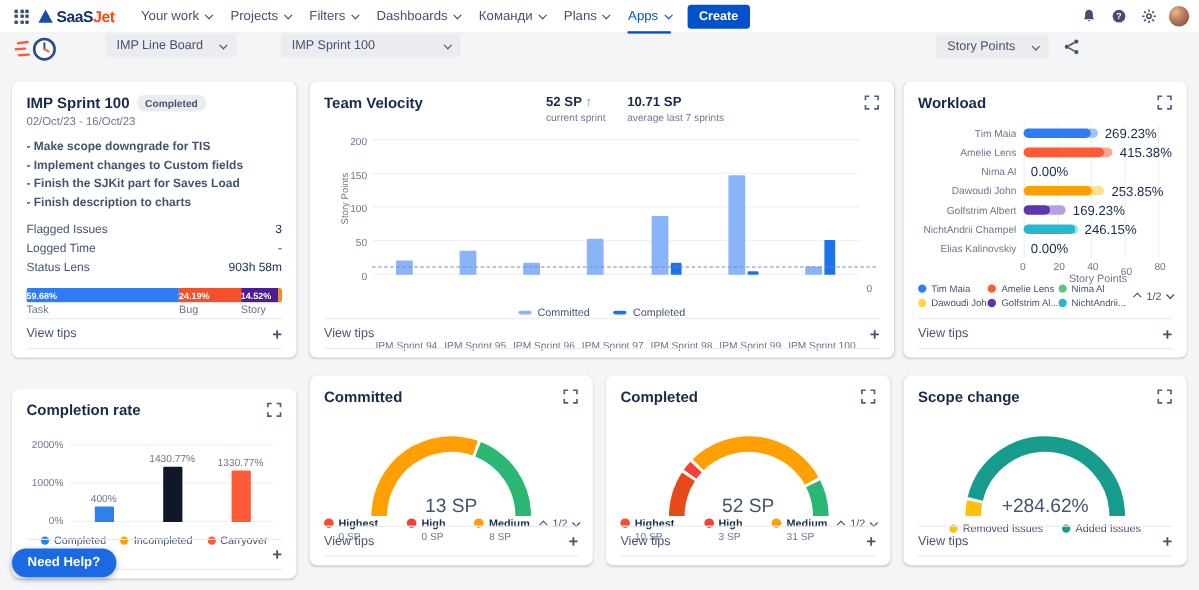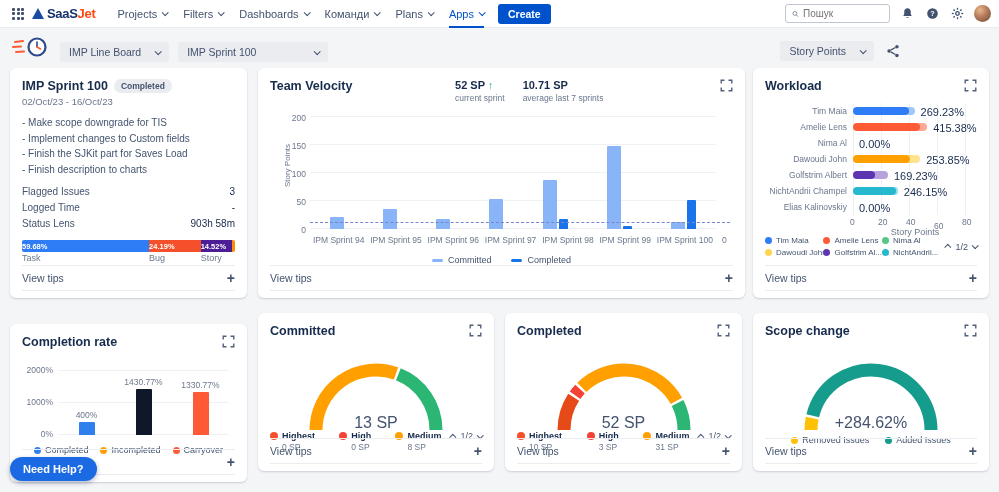--- a/index.html
+++ b/index.html
@@ -21,40 +21,40 @@
   .chev { width:5px; height:5px; border-right:1.4px solid currentColor; border-bottom:1.4px solid currentColor; transform:rotate(45deg) translateY(-1px); display:inline-block; margin-left:5px; }
   .chev.up { transform:rotate(-135deg) translateY(-1px); }
   .create-btn { background:#0052CC; color:#fff; font-size:10.5px; font-weight:bold; border:none; border-radius:3px; padding:4px 10px; margin-left:6px; cursor:pointer; }
   .hdr-right { margin-left:auto; display:flex; align-items:center; gap:9px; }
   .search-box { display:flex; align-items:center; border:1px solid #C1C7D0; border-radius:3px; height:19px; width:105px; padding:0 6px; background:#fff; }
   .search-box input { border:none; outline:none; font-size:10px; width:80px; color:#42526E; background:transparent; font-family:inherit; }
   .hicon { width:16px; height:16px; display:flex; align-items:center; justify-content:center; cursor:pointer; }
   .avatar { width:17px; height:17px; border-radius:50%; background:radial-gradient(circle at 35% 30%, #e8b98a 0%, #b3795a 45%, #6c4a35 100%); cursor:pointer; }
 
   
-  .tbar { position:absolute; left:0; top:28px; width:916px; height:34px; display:flex; align-items:flex-end; padding:0 12px; }
+  .tbar { position:absolute; left:0; top:28px; width:916px; height:34px; display:flex; align-items:flex-start; padding:0 12px;gap:28px; }
   .pill-select { background:#EBECF0; border-radius:3px; height:20px; display:flex; align-items:center; font-size:10.5px; color:#42526E; padding:0 9px; margin-right:9px; cursor:pointer; white-space:nowrap; }
   .pill-select .chev { margin-left:14px; }
   .tbar-right { margin-left:auto; display:flex; align-items:center; gap:8px; }
 
   
   .card { position:absolute; background:#fff; border-radius:6px; box-shadow:0 1px 2px rgba(9,30,66,.18); padding:11px 12px; }
   .card-title-row { display:flex; align-items:flex-start; }
   .card-title { font-size:12.5px; font-weight:bold; color:#172B4D; }
   .expand-btn { margin-left:auto; cursor:pointer; display:flex; }
   .footer { position:absolute; left:12px; right:12px; bottom:7px; border-top:1px solid #EBECF0; border-bottom:1px solid #EBECF0; height:26px; display:flex; align-items:center; cursor:pointer; }
   .footer .vt { font-size:10.5px; color:#44546F; }
   .footer .plus { margin-left:auto; font-size:14px; color:#44546F; font-weight:bold; }
 
   
   #card-sprint { left:10px; top:68px; width:237px; height:230px; }
   .badge { background:#EBECF0; color:#44546F; font-size:8.5px; border-radius:8px; padding:2px 7px; margin-left:6px; font-weight:bold; }
   .dates { font-size:9.5px; color:#6B778C; margin-top:3px; }
   .goals { margin-top:8px; }
-  .goal-line { font-size:10px; color:#44546F; line-height:15.5px; }
+  .goal-line { font-size:10px; color:#44546F; line-height:15.5px;font-weight:bold; }
   .stats { margin-top:7px; }
   .stat-row { display:flex; font-size:10px; color:#44546F; line-height:16px; }
   .stat-row .sv { margin-left:auto; color:#172B4D; }
   .itbar { display:flex; height:12px; border-radius:2px; overflow:hidden; margin-top:8px; }
   .itbar .seg { height:100%; display:flex; align-items:center; justify-content:flex-start; }
   .itbar .seg span { color:#fff; font-size:7.5px; font-weight:bold; }
   .itlabels { display:flex; margin-top:1px; }
   .itlabels span { font-size:9px; color:#6B778C; overflow:hidden; }
 
   
@@ -65,21 +65,21 @@
   .tv-stat .s { font-size:8.5px; color:#6B778C; margin-top:2px; white-space:nowrap; }
   .tv-plotwrap { position:relative; height:148px; margin-top:10px; }
   .tv-ylabel { position:absolute; left:-4px; top:48px; transform:rotate(-90deg); transform-origin:center; font-size:8px; color:#6B778C; }
   .tv-plot { position:absolute; left:40px; top:4px; width:406px; height:112px; }
   .gridline-h { position:absolute; left:0; right:0; height:1px; background:#F0F1F3; }
   .tv-ytick { position:absolute; font-size:8.5px; color:#6B778C; width:24px; text-align:right; left:12px; }
   .tv-bars { position:absolute; inset:0; display:flex; justify-content:space-around; align-items:flex-end; }
   .tv-group { display:flex; align-items:flex-end; gap:2px; height:100%; }
   .tv-avg { position:absolute; left:0; right:-14px; border-top:1.6px dashed #7986CB; }
   .tv-xlabels { position:absolute; left:40px; top:122px; width:406px; display:flex; justify-content:space-around; }
-  .tv-xlabels span { font-size:8.5px; color:#6B778C; white-space:nowrap; }
+  .tv-xlabels span { font-size:8.5px; color:#6B778C; white-space:nowrap;margin-top:48px; }
   .tv-zero { position:absolute; left:452px; top:122px; font-size:8.5px; color:#6B778C; }
   .tv-legend { position:absolute; left:0; right:0; top:142px; display:flex; justify-content:center; gap:20px; }
   .tv-leg-item { display:flex; align-items:center; gap:5px; font-size:9px; color:#44546F; cursor:pointer; }
   .tv-leg-item i { width:11px; height:3px; border-radius:2px; display:inline-block; }
 
   
   #card-workload { left:753px; top:68px; width:236px; height:230px; }
   .wl-chart { position:relative; margin-top:10px; height:128px; }
   .wl-row { position:absolute; left:0; right:0; height:16px; display:flex; align-items:center; }
   .wl-name { width:88px; text-align:right; font-size:8.5px; color:#6B778C; padding-right:6px; white-space:nowrap; overflow:hidden; }
@@ -136,20 +136,24 @@
       <i></i>
       <i></i>
       <i></i>
   </div>
   <div class="brand">
     <span class="tri"></span>
     <b><span class="b1">SaaS</span><span class="b2">Jet</span></b>
   </div>
   <div class="nav">
       <div class="nav-item">
+        <span>Your work</span>
+        <i class="chev"></i>
+      </div>
+      <div class="nav-item">
         <span>Projects</span>
         <i class="chev"></i>
       </div>
       <div class="nav-item">
         <span>Filters</span>
         <i class="chev"></i>
       </div>
       <div class="nav-item">
         <span>Dashboards</span>
         <i class="chev"></i>
@@ -162,27 +166,20 @@
         <span>Plans</span>
         <i class="chev"></i>
       </div>
       <div class="nav-item active">
         <span>Apps</span>
         <i class="chev"></i>
       </div>
     </div>
   <button class="create-btn">Create</button>
   <div class="hdr-right">
-    <div class="search-box">
-      <svg width="10" height="10" viewBox="0 0 12 12" style="margin-right:4px">
-          <circle cx="5" cy="5" r="3.4" fill="none" stroke="#6B778C" stroke-width="1.3"></circle>
-          <line x1="7.6" y1="7.6" x2="10.6" y2="10.6" stroke="#6B778C" stroke-width="1.3"></line>
-        </svg>
-      <input placeholder="Пошук" style="">
-    </div>
     <div class="hicon">
       <svg width="13" height="13" viewBox="0 0 16 16">
           <path d="M8 1.5c-2.4 0-4 1.8-4 4.2v3L2.8 11h10.4L12 8.7v-3c0-2.4-1.6-4.2-4-4.2z" fill="#42526E"></path>
           <path d="M6.5 12.2a1.6 1.6 0 0 0 3 0z" fill="#42526E"></path>
         </svg>
     </div>
     <div class="hicon">
       <svg width="13" height="13" viewBox="0 0 16 16">
           <circle cx="8" cy="8" r="6.5" fill="#42526E"></circle>
           <text x="8" y="11" text-anchor="middle" font-size="9" fill="#fff" font-family="Liberation Sans, sans-serif" font-weight="bold">?</text>

